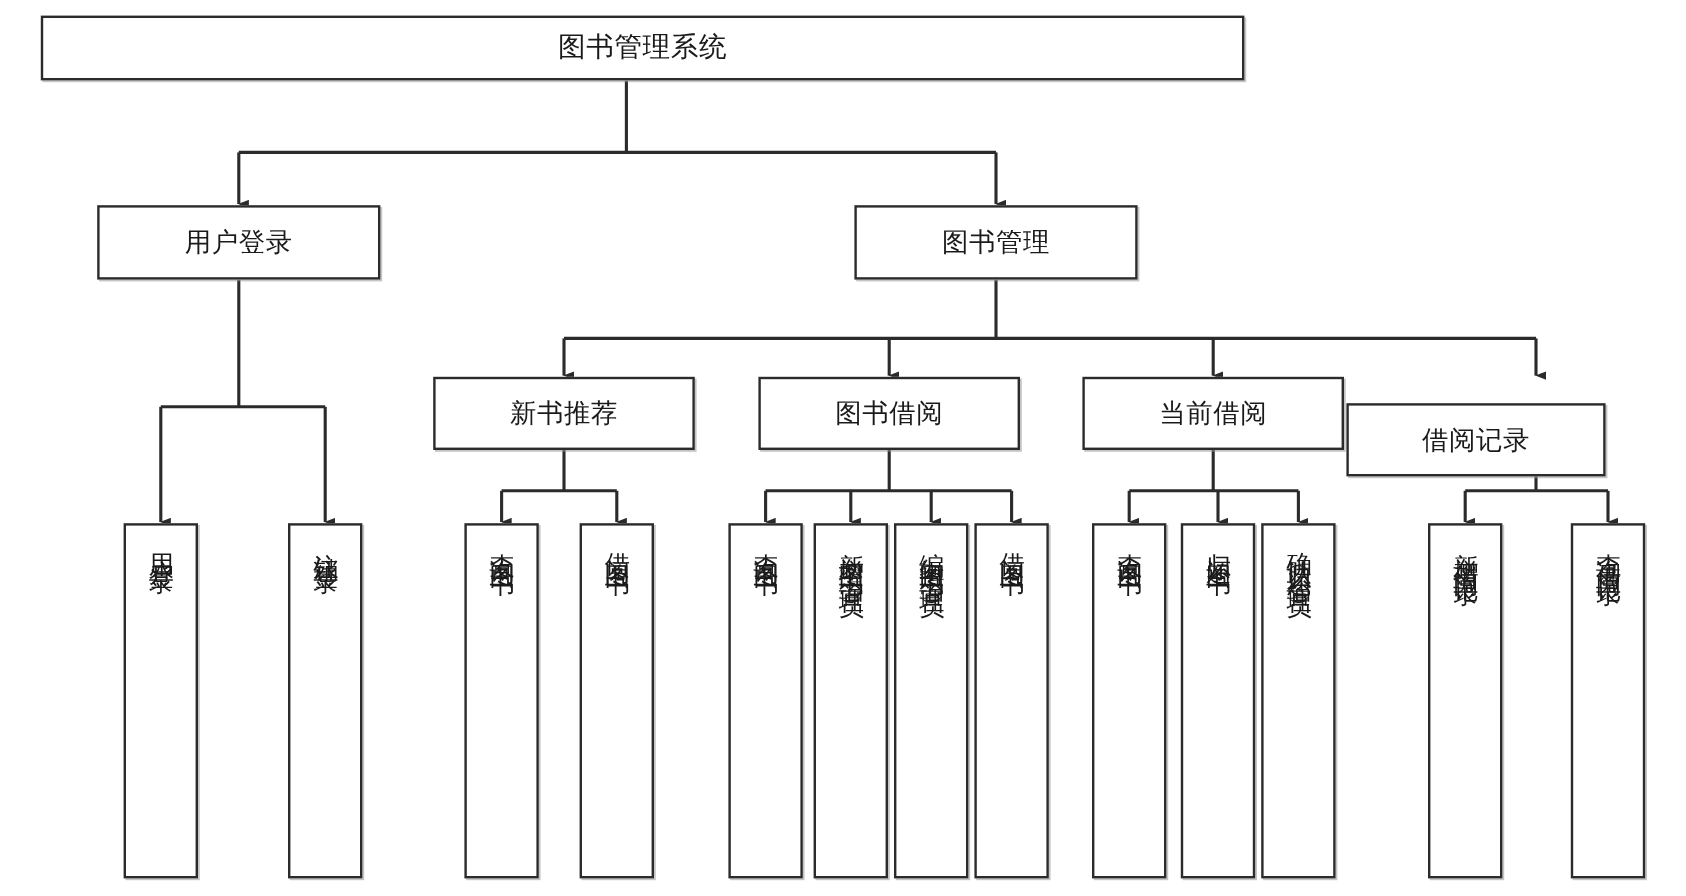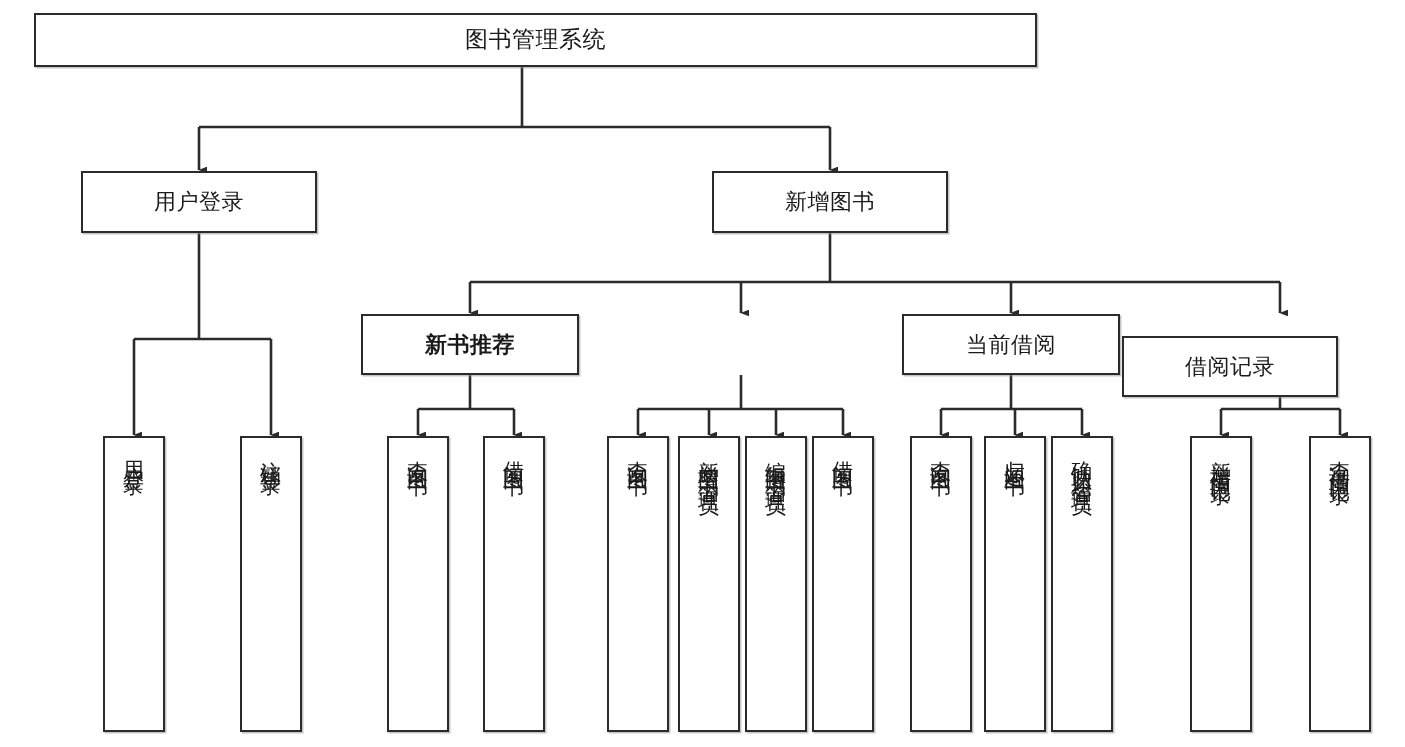--- a/index.html
+++ b/index.html
@@ -127,25 +127,28 @@
   </svg>
 
   <div class="node root h" id="box-root" style="left: 20px; top: 13px; width: 1003px; height: 54px; margin-left: 14px;">
     <span class="node-label">图书管理系统</span>
   </div>
 
   <div class="node h" id="box-n_user_login" style="left: 81px; top: 171px; width: 236px; height: 62px;">
     <span class="node-label">用户登录</span>
   </div>
   <div class="node h" id="box-n_book_mgmt" style="left: 712px; top: 171px; width: 236px; height: 62px;">
-    <span class="node-label">新增图书</span>
+    <span class="node-label">图书管理</span>
   </div>
 
-  <div class="node h" id="box-n_new_rec" style="left: 361px; top: 314px; width: 218px; height: 61px; font-weight: bold;">
+  <div class="node h" id="box-n_new_rec" style="left: 361px; top: 314px; width: 218px; height: 61px;">
     <span class="node-label">新书推荐</span>
+  </div>
+  <div class="node h" id="box-n_borrow" style="left: 632px; top: 314px; width: 218px; height: 61px;">
+    <span class="node-label">图书借阅</span>
   </div>
   <div class="node h" id="box-n_current" style="left: 902px; top: 314px; width: 218px; height: 61px; align-items: center;">
     <span class="node-label">当前借阅</span>
   </div>
   <div class="node h" id="box-n_records" style="left: 1122px; top: 314px; width: 216px; height: 61px; margin-top: 22px;">
     <span class="node-label">借阅记录</span>
   </div>
 
   <div class="node v" id="box-l_user_login" style="left: 103px; top: 436px; width: 62px; height: 296px;">
     <span class="node-label">用户登录</span>

